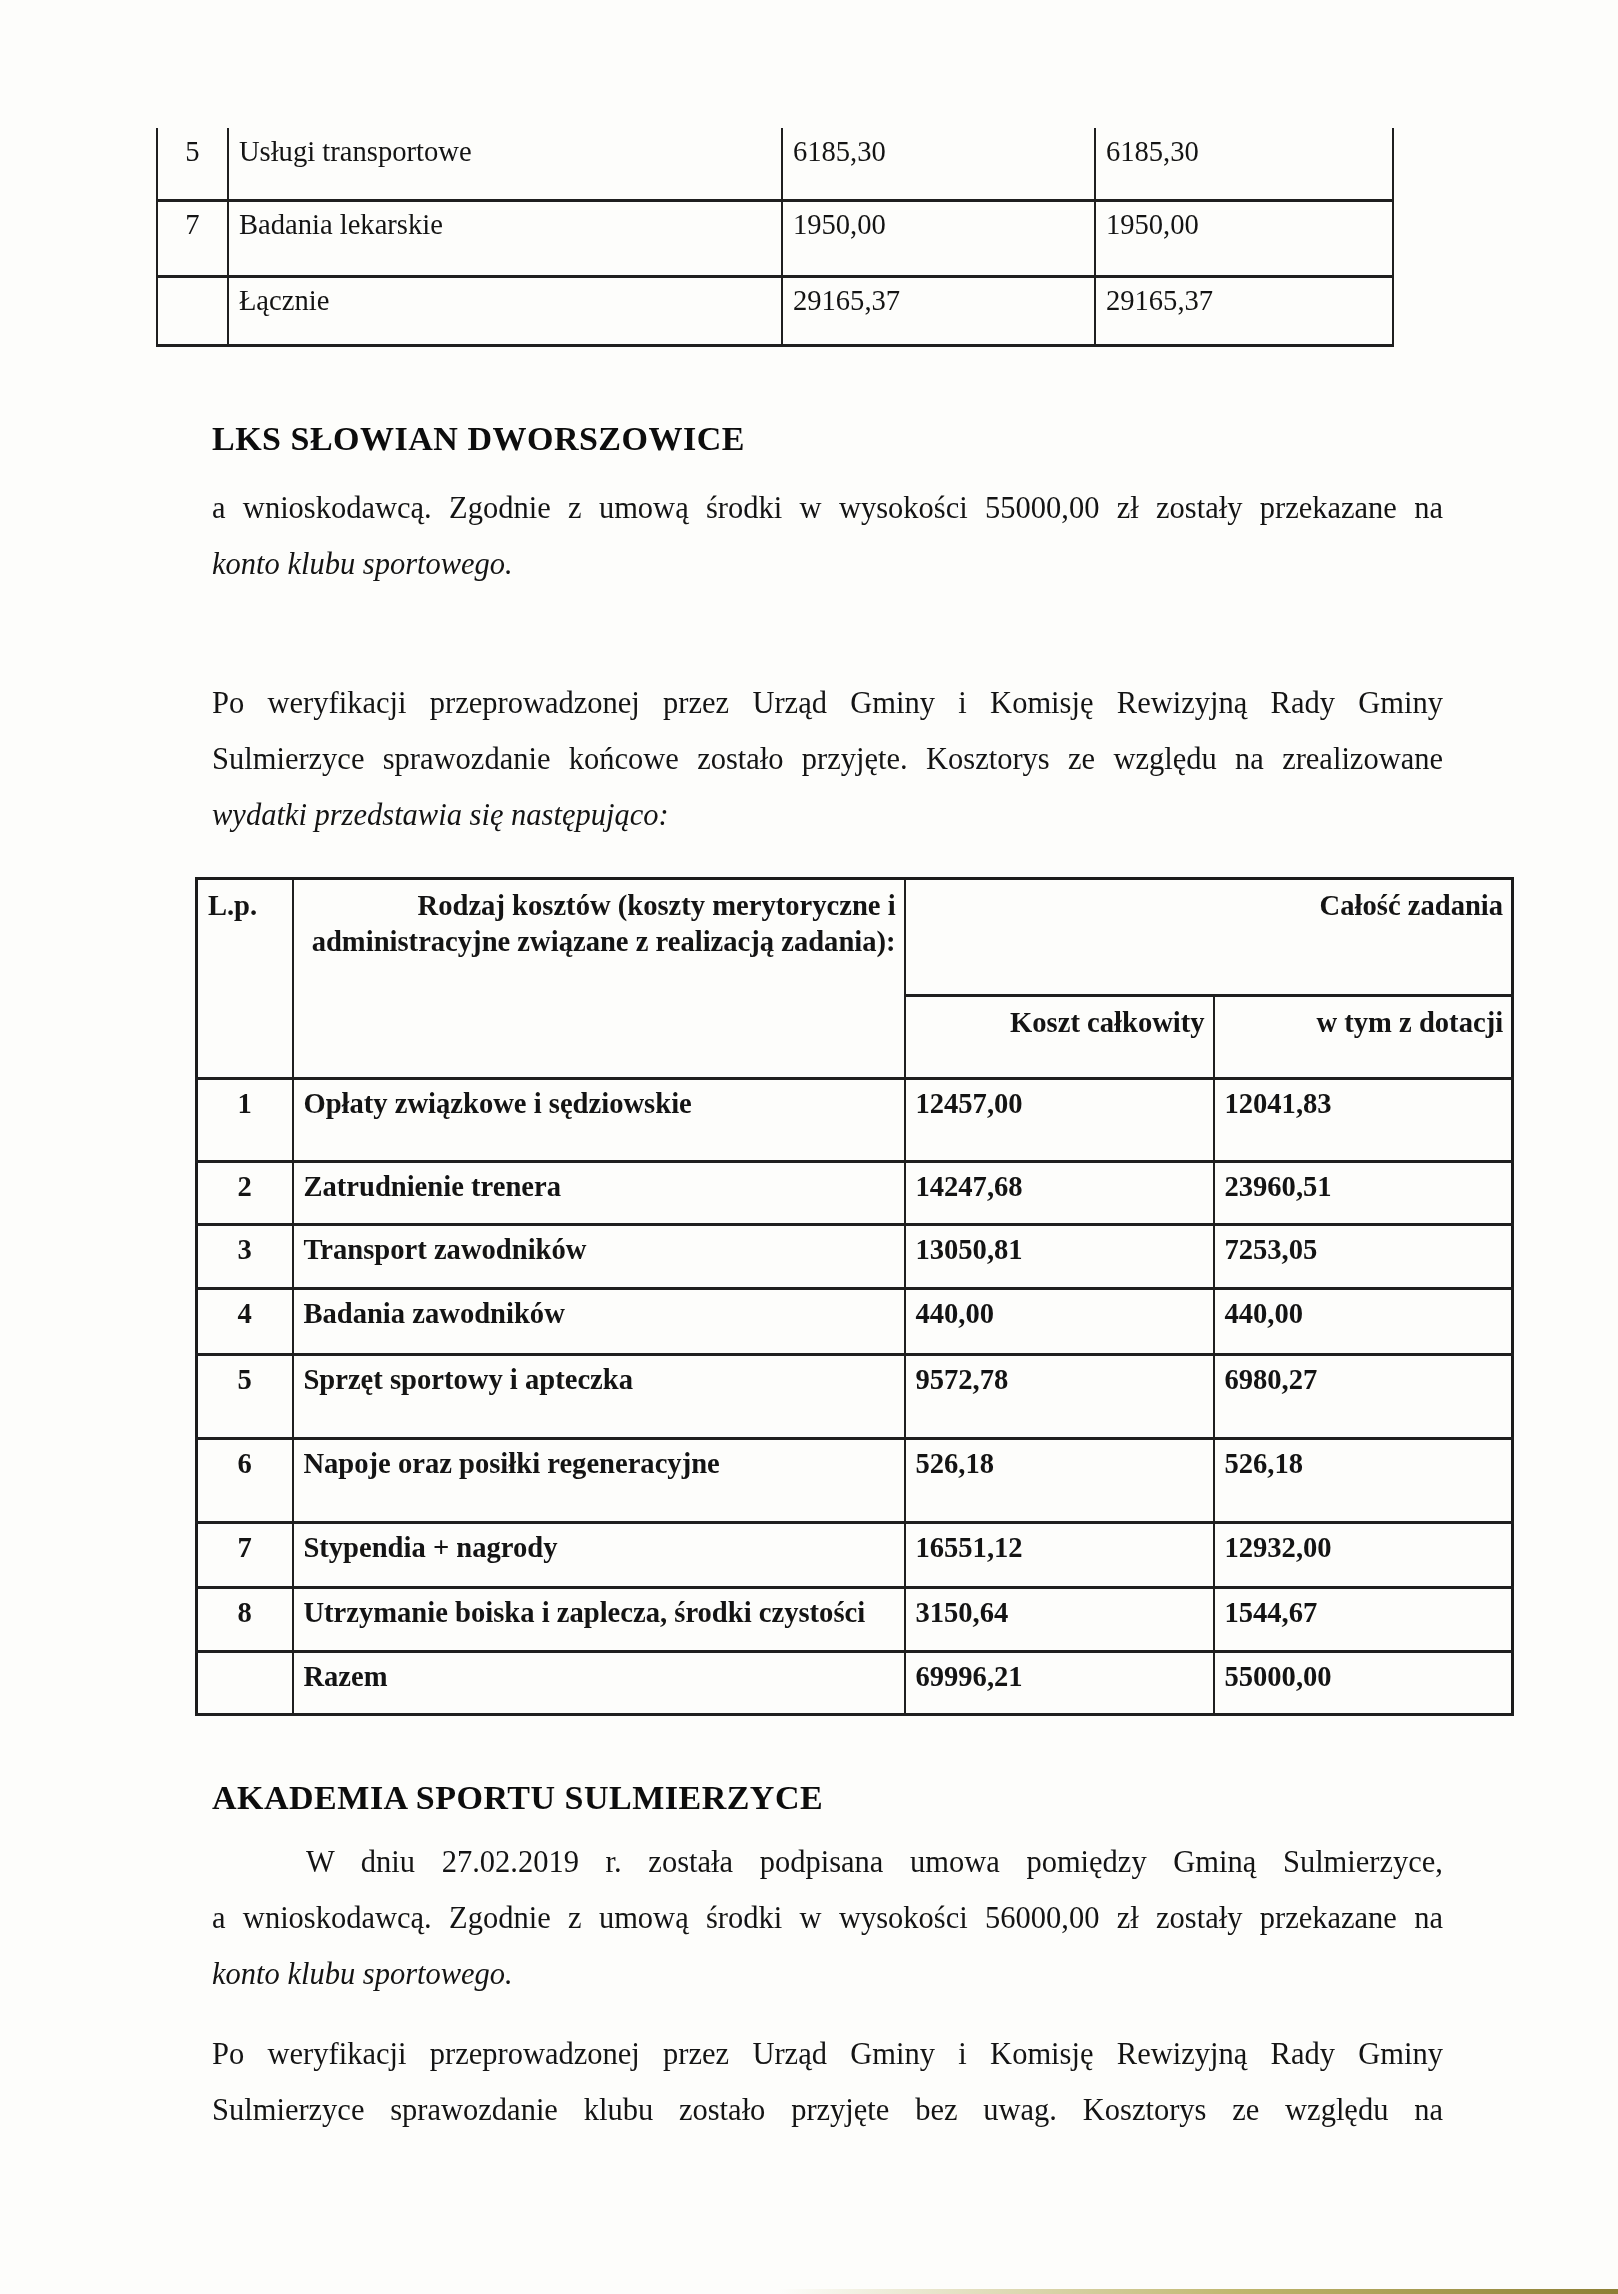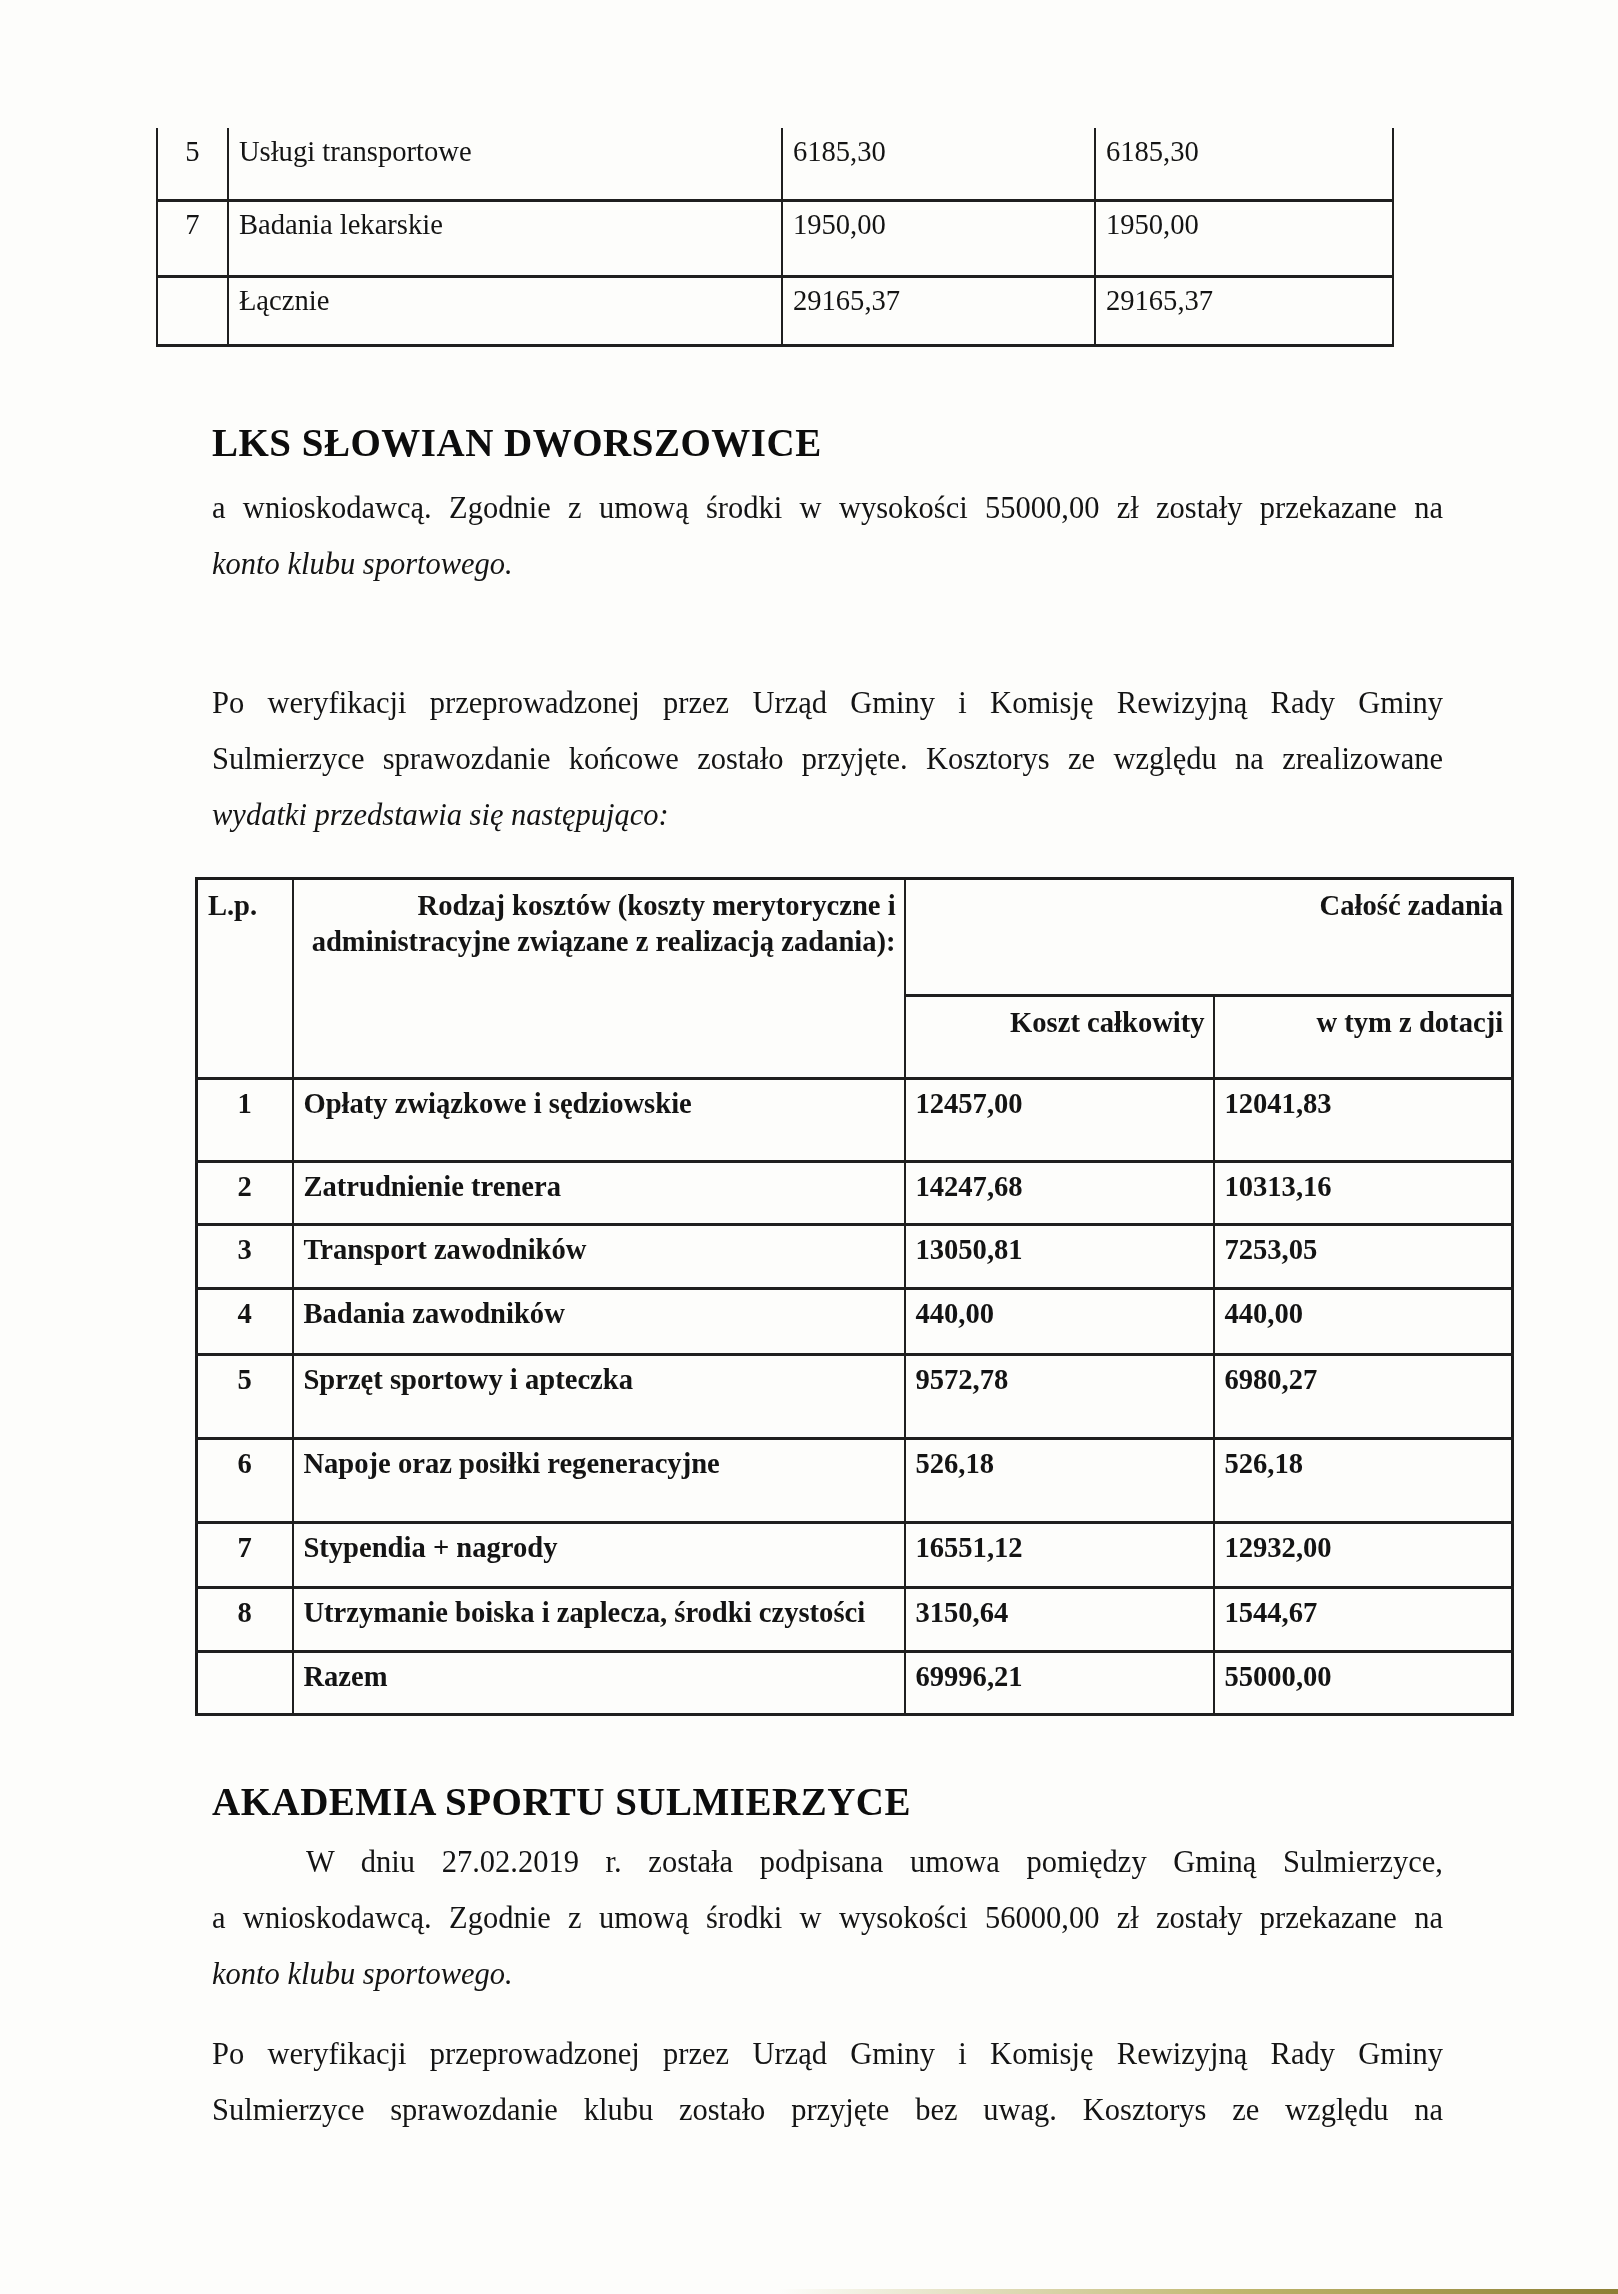--- a/index.html
+++ b/index.html
@@ -33,21 +33,21 @@
   .cont-table tr:first-child td{border-top:none;}
   .cont-table td{border-bottom-width:3px;}
   
   .cost-table-wrap{position:absolute;left:195px;top:877px;}
   .cost-table{width:1316px;border:3.9px solid #1b1b1b;font-weight:bold;}
   .cost-table td.hdr{text-align:right;padding-top:7.9px;white-space:normal;}
   .cost-table td.hdr-lp{text-align:left;padding-left:9.9px;}
   
   .heading{
     position:absolute;left:212px;
-    font-weight:bold;font-size:39px;letter-spacing:0.5px;color:#0d0d0d;
+    font-weight:bold;font-size:34px;letter-spacing:0.5px;color:#0d0d0d;
     white-space:nowrap;
   }
   .para{
     position:absolute;left:212px;width:1231px;
     font-size:30.5px;line-height:56px;color:#141414;
   }
   .para .line{text-align:justify;text-align-last:justify;}
   .para .line.first{padding-left:94px;}
   .para .line.last{text-align-last:left;font-style:italic;}
   
@@ -126,21 +126,21 @@
       <tr style="height:83px">
         <td class="cell-num">1</td>
         <td>Opłaty związkowe i sędziowskie</td>
         <td class="cell-val">12457,00</td>
         <td class="cell-val">12041,83</td>
       </tr>
       <tr style="height:63px">
         <td class="cell-num">2</td>
         <td>Zatrudnienie trenera</td>
         <td class="cell-val">14247,68</td>
-        <td class="cell-val">10313,16</td>
+        <td class="cell-val">23960,51</td>
       </tr>
       <tr style="height:64px">
         <td class="cell-num">3</td>
         <td>Transport zawodników</td>
         <td class="cell-val">13050,81</td>
         <td class="cell-val">7253,05</td>
       </tr>
       <tr style="height:66px">
         <td class="cell-num">4</td>
         <td>Badania zawodników</td>

